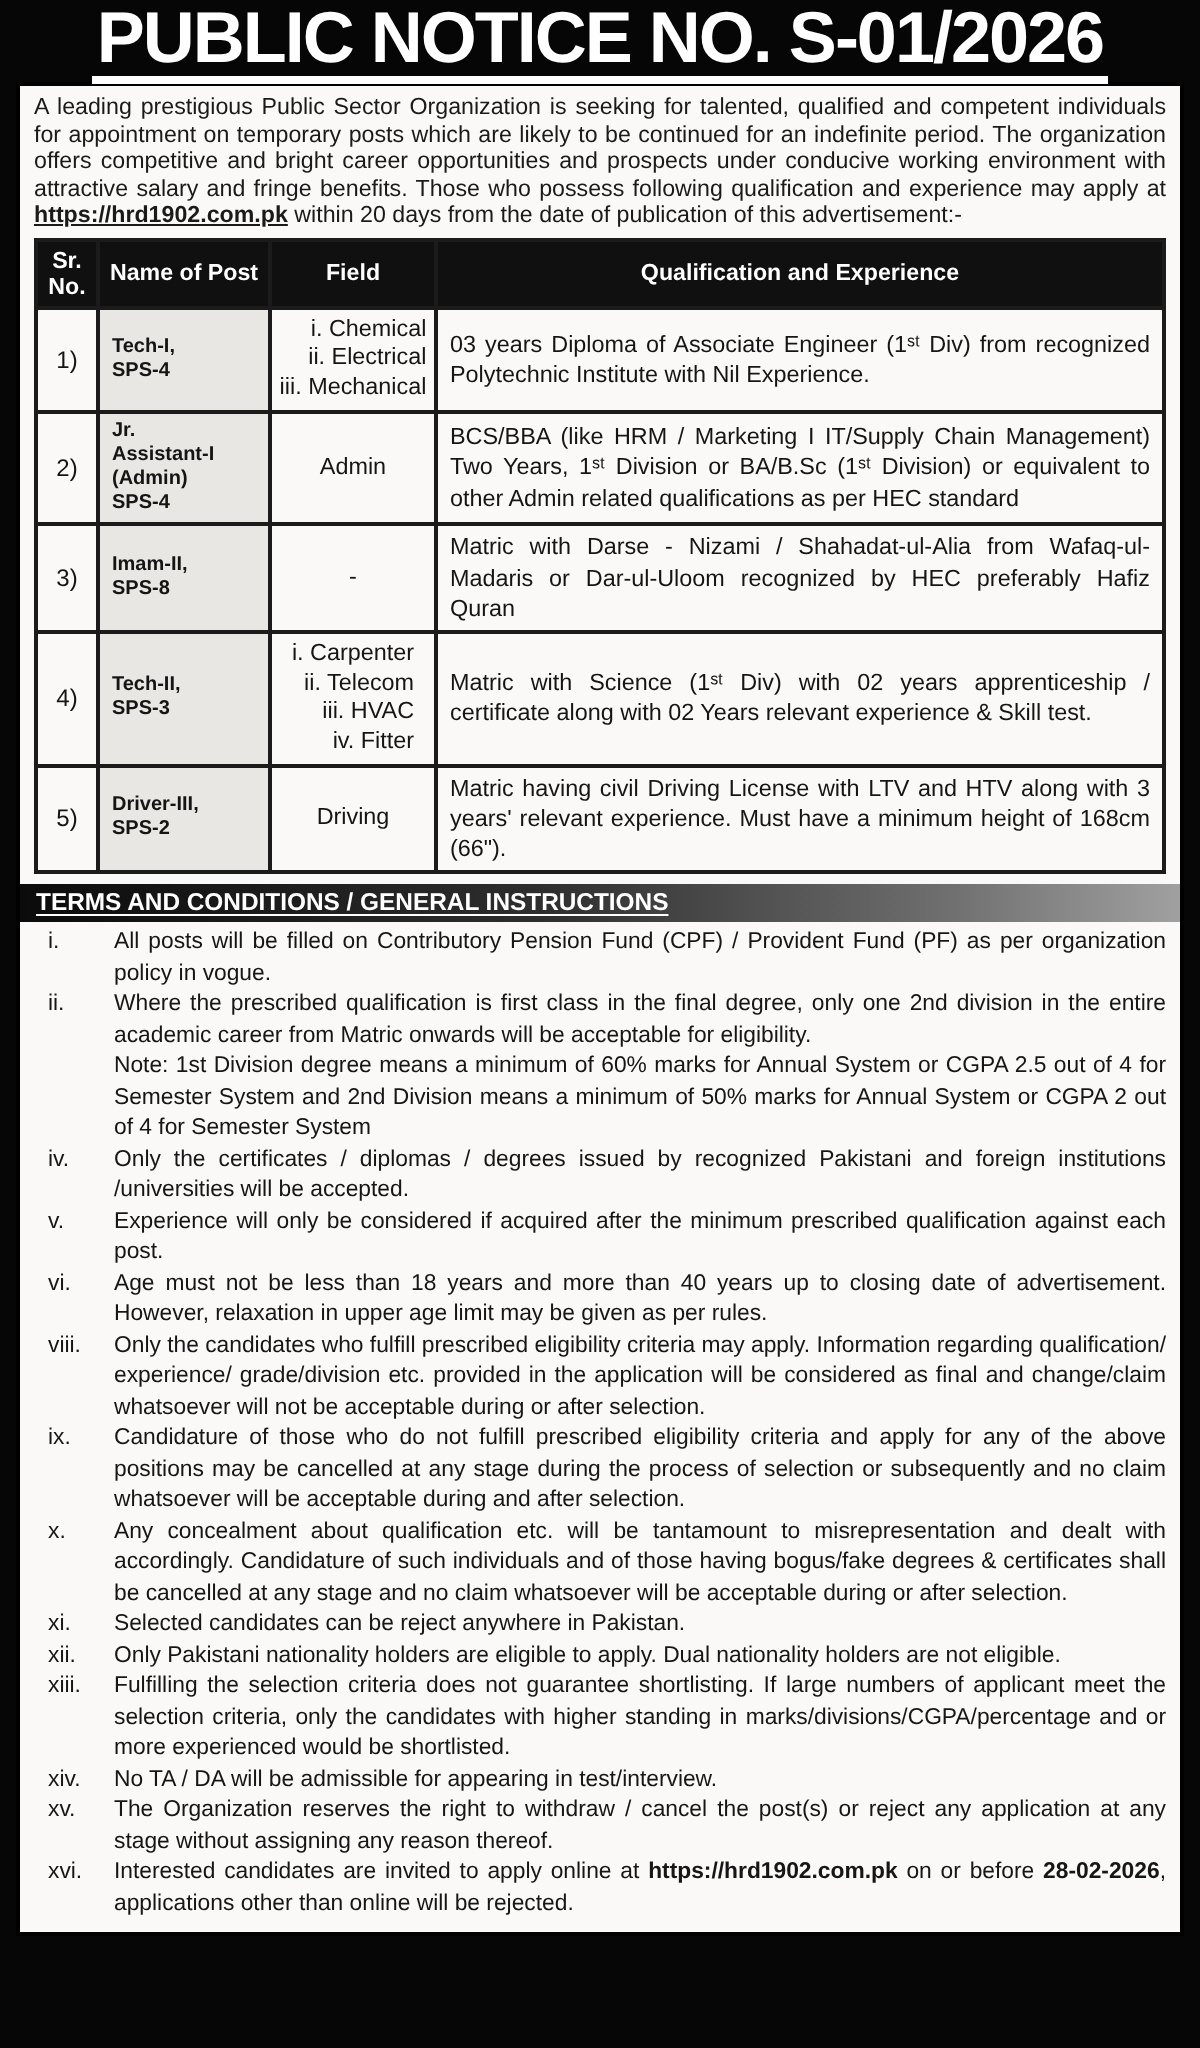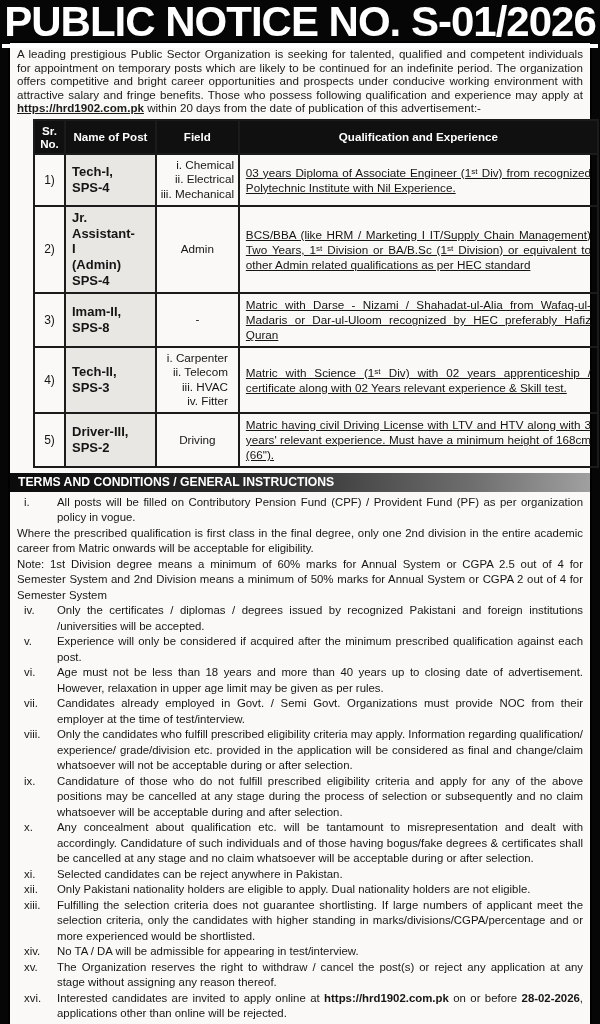--- a/index.html
+++ b/index.html
@@ -2,55 +2,55 @@
 <html><head>
 <meta charset="utf-8">
 <style>
   * { margin:0; padding:0; box-sizing:border-box; }
   html,body { width:600px; }
   body { font-family:"Liberation Sans", sans-serif; background:#060606; }
   .page { width:600px; height:1024px; background:#060606; overflow:hidden; position:relative; }
 
   .title-bar { text-align:center; padding-top:1px; height:41px; }
   .title-bar span {
-    display:inline-block; color:#ffffff; font-weight:bold; font-size:42px;
+    display:inline-block; color:#ffffff; font-weight:bold; font-size:36px;
     letter-spacing:-1px; line-height:1.0;
     border-bottom:4px solid #ffffff; padding:0 2px 1px 2px;
     font-family:"Liberation Sans", sans-serif;
   }
 
   .content {
     margin:0 8px; background:#faf9f7; border:2px solid #000;
     padding:4px 7px 6px 7px; color:#151515;
   }
 
   .intro { font-size:11.6px; line-height:1.17; text-align:justify; color:#1a1a1a; }
   .intro .link { font-weight:bold; text-decoration:underline; }
 
-  table.posts { width:100%; border-collapse:collapse; margin-top:4px;margin-left:16px; }
+  table.posts { width:100%; border-collapse:collapse; margin-top:4px; }
   table.posts th, table.posts td { border:2px solid #1b1b1b; }
   table.posts th {
     background:#101010; color:#fff; font-size:11.6px; line-height:1.12;
     padding:3px 2px; white-space:pre-line;
   }
   td.sr { width:31px; text-align:center; font-size:12px; padding:2px; }
   td.post {
-    width:86px; font-weight:bold; font-size:13px; background:#e9e7e3;
+    width:86px; font-weight:bold; font-size:10px; background:#e9e7e3;
     padding:3px 20px 3px 6px; white-space:pre-line; line-height:1.22;
   }
   td.field { width:83px; text-align:center; font-size:11.7px; padding:3px 2px; line-height:1.25; }
   td.field .list { display:inline-block; text-align:right; white-space:pre-line; }
-  td.qual { font-size:11.7px; line-height:1.3; text-align:justify; padding:3px 6px;text-decoration:underline; }
+  td.qual { font-size:11.7px; line-height:1.3; text-align:justify; padding:3px 6px; }
 
   .terms-head {
     margin:5px -7px 3px -7px;
     background:linear-gradient(90deg,#0b0b0b 0%, #2e2e2e 45%, #6f6f6f 80%, #a0a0a0 100%);
     color:#fff; font-weight:bold; font-size:12.2px; padding:2px 8px 3px 8px;
   }
-  .terms-head span { text-underline-offset:2px; }
+  .terms-head span { text-decoration:underline; text-underline-offset:2px; }
 
   .terms { margin-top:1px; }
   .term { display:flex; font-size:11.4px; line-height:1.36; color:#161616; }
   .term .num { flex:0 0 40px; padding-left:7px; }
   .term .txt { flex:1; text-align:justify; white-space:pre-line; }
   .term .b { font-weight:bold; }
 </style>
 </head>
 <body>
 
@@ -122,38 +122,35 @@
     <div class="terms-head">
       <span>TERMS AND CONDITIONS / GENERAL INSTRUCTIONS</span>
     </div>
 
     <div class="terms">
       <div class="term">
           <span class="num">i.</span>
           <span class="txt">All posts will be filled on Contributory Pension Fund (CPF) / Provident Fund (PF) as per organization policy in vogue.</span>
         </div>
       <div class="term">
+          <span class="num">ii.</span>
           <span class="txt">Where the prescribed qualification is first class in the final degree, only one 2nd division in the entire academic career from Matric onwards will be acceptable for eligibility.
 Note: 1st Division degree means a minimum of 60% marks for Annual System or CGPA 2.5 out of 4 for Semester System and 2nd Division means a minimum of 50% marks for Annual System or CGPA 2 out of 4 for Semester System</span>
         </div>
       <div class="term">
           <span class="num">iv.</span>
           <span class="txt">Only the certificates / diplomas / degrees issued by recognized Pakistani and foreign institutions /universities will be accepted.</span>
         </div>
       <div class="term">
           <span class="num">v.</span>
           <span class="txt">Experience will only be considered if acquired after the minimum prescribed qualification against each post.</span>
         </div>
       <div class="term">
           <span class="num">vi.</span>
           <span class="txt">Age must not be less than 18 years and more than 40 years up to closing date of advertisement. However, relaxation in upper age limit may be given as per rules.</span>
-        </div>
-      <div class="term">
-          <span class="num">vii.</span>
-          <span class="txt">Candidates already employed in Govt. / Semi Govt. Organizations must provide NOC from their employer at the time of test/interview.</span>
         </div>
       <div class="term">
           <span class="num">viii.</span>
           <span class="txt">Only the candidates who fulfill prescribed eligibility criteria may apply. Information regarding qualification/ experience/ grade/division etc. provided in the application will be considered as final and change/claim whatsoever will not be acceptable during or after selection.</span>
         </div>
       <div class="term">
           <span class="num">ix.</span>
           <span class="txt">Candidature of those who do not fulfill prescribed eligibility criteria and apply for any of the above positions may be cancelled at any stage during the process of selection or subsequently and no claim whatsoever will be acceptable during and after selection.</span>
         </div>
       <div class="term">

